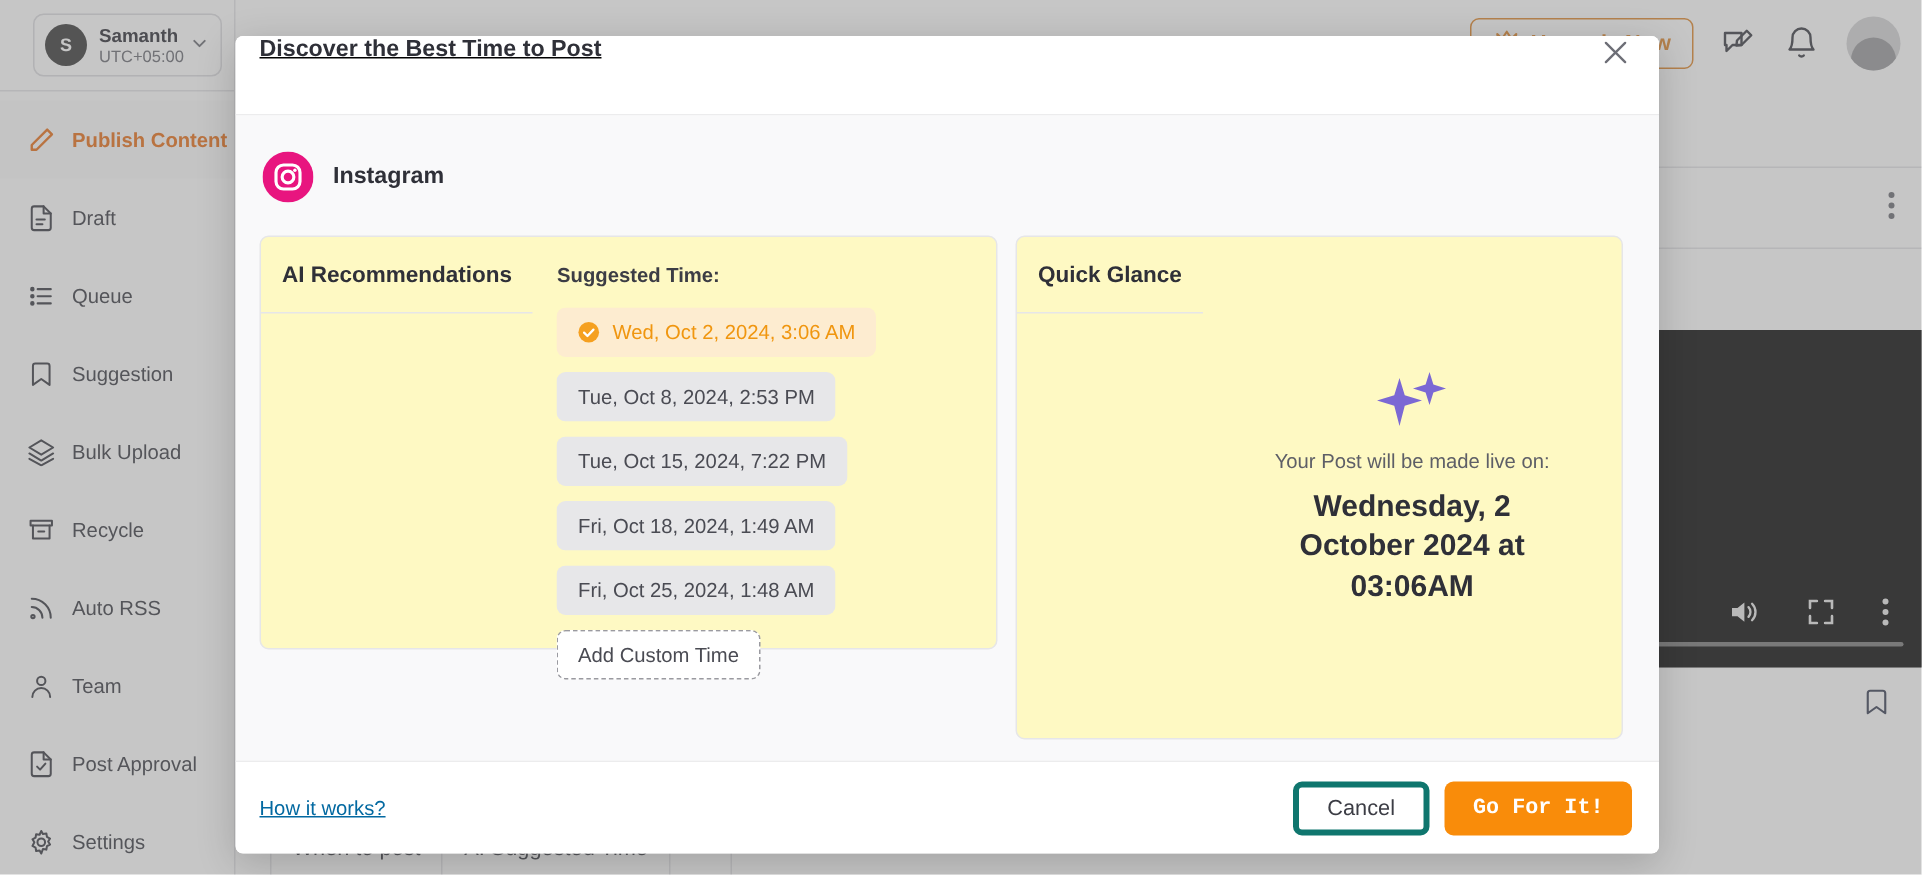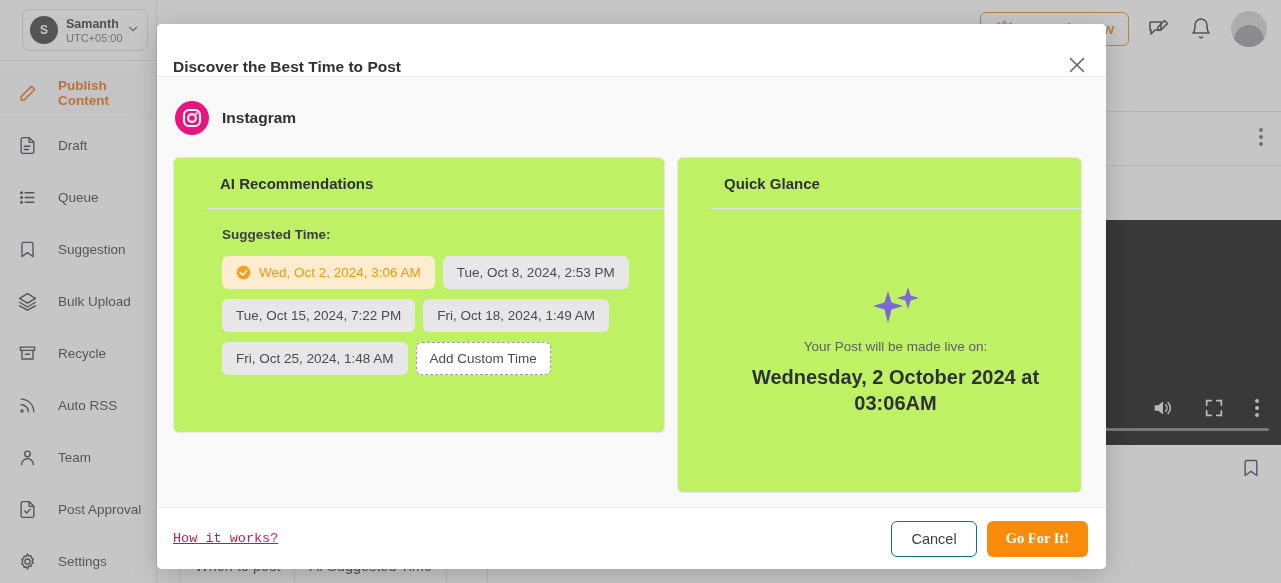--- a/index.html
+++ b/index.html
@@ -49,21 +49,21 @@
     white-space: nowrap; overflow: hidden;
   }
   .ws-tz { font-size: 11px; color: #6d6e76; margin-top: 1px; }
   .ws-caret { color: #6d6e76; font-size: 13px; flex: 0 0 auto; }
 
   .sb-divider { height: 1px; background: #e4e4e7; margin-top: 9px; }
 
   .sb-list { padding-top: 6px; }
   .sb-item {
     height: 52px; display: flex; align-items: center;
-    gap: 21px; padding-left: 18px;
+    gap: 11px; padding-left: 18px;
     font-size: 13.5px; color: #3c3d45;
   }
   .sb-item.active { color: #e8701a; background: #fbfbfb; font-weight: 600; }
   .sb-item .ico { width: 19px; height: 19px; flex: 0 0 auto; display:block; }
 
   
   #topbar-right {
     position: absolute; right: 0; top: 0; height: 58px;
     display: flex; align-items: center; gap: 18px;
     padding-right: 14px; z-index: 5;
@@ -152,41 +152,42 @@
     width: 949px; height: 545px;
     background: #ffffff;
     border-radius: 5px;
     box-shadow: 0 6px 26px rgba(0,0,0,0.18);
     z-index: 60;
     display: flex; flex-direction: column;
     overflow: hidden;
   }
   .m-header {
     height: 53px; flex: 0 0 auto;
-    display: flex; align-items: flex-end;
+    display: flex; align-items: flex-start;
     padding: 0 18px 0 16px;
     border-bottom: 1px solid #ececed;
     background: #fff;
+    text-decoration: underline;
   }
   .m-title { font-size: 15.5px; font-weight: 700; color: #2f3038; flex: 1; }
   .m-close { width: 22px; height: 22px; color: #6d6e76; display:block; }
 
   .m-body {
     flex: 1 1 auto; background: #f9f9fa;
     padding: 24px 16px 0 16px; overflow: hidden;
   }
 
   .net-row { display: flex; align-items: center; gap: 13px; margin: 0 0 22px 2px; }
   .ig-icon { width: 34px; height: 34px; flex: 0 0 auto; display:block; }
   .net-name { font-size: 15.5px; font-weight: 700; color: #2f3038; text-align: center; }
 
   .panels { display: flex; gap: 12px; }
   .panel {
-    background: #bef264; border: 1px solid #e6e6e8; border-radius: 6px;
-    display: flex; flex-direction: column; padding-left: 32px;
+    background: #fef9c3; border: 1px solid #e6e6e8; border-radius: 6px;
+    display: flex; 
   }
   .panel-left { width: 492px; height: 276px; }
   .panel-right { width: 405px; height: 336px; }
   .panel-head {
     height: 51px; flex: 0 0 auto;
     display: flex; align-items: center; padding: 0 14px;
     border-bottom: 1px solid #e6e6e8;
     font-size: 15px; font-weight: 700; color: #2f3038;
   }
   .panel-body { flex: 1 1 auto; padding: 18px 16px; }
@@ -216,32 +217,32 @@
   .qg-main {
     font-size: 20px; font-weight: 700; color: #2f3038;
     text-align: center; line-height: 1.32; margin-top: 4px;
   }
 
   .m-footer {
     height: 62px; flex: 0 0 auto; background: #fff;
     border-top: 1px solid #ececed;
     display: flex; align-items: center; padding: 0 18px 0 16px;
   }
-  .how-link { font-size: 13.5px; color: #be185d; flex: 1; font-family: Liberation Mono, monospace; }
+  .how-link { font-size: 13.5px; color: #0369a1; flex: 1; }
   .btn-cancel {
     height: 36px; padding: 0 19px; border-radius: 6px;
-    border: 1px solid #0f766e; background: #fff;
+    border: 4px solid #0f766e; background: #fff;
     color: #3c3d45; font-size: 14.5px; margin-right: 10px;
     font-family: "Liberation Sans", sans-serif;
   }
   .btn-go {
     height: 36px; padding: 0 19px; border-radius: 6px;
     border: none; background: #f98c0a; color: #fff;
     font-size: 14.5px; font-weight: 700;
-    font-family: Liberation Serif, serif;
+    font-family: Liberation Mono, monospace;
   }
 </style>
 </head>
 <body>
 
 <div id="app-root">
 
   <div id="sidebar">
     <div class="ws-chip">
       <div class="ws-avatar">S</div>

